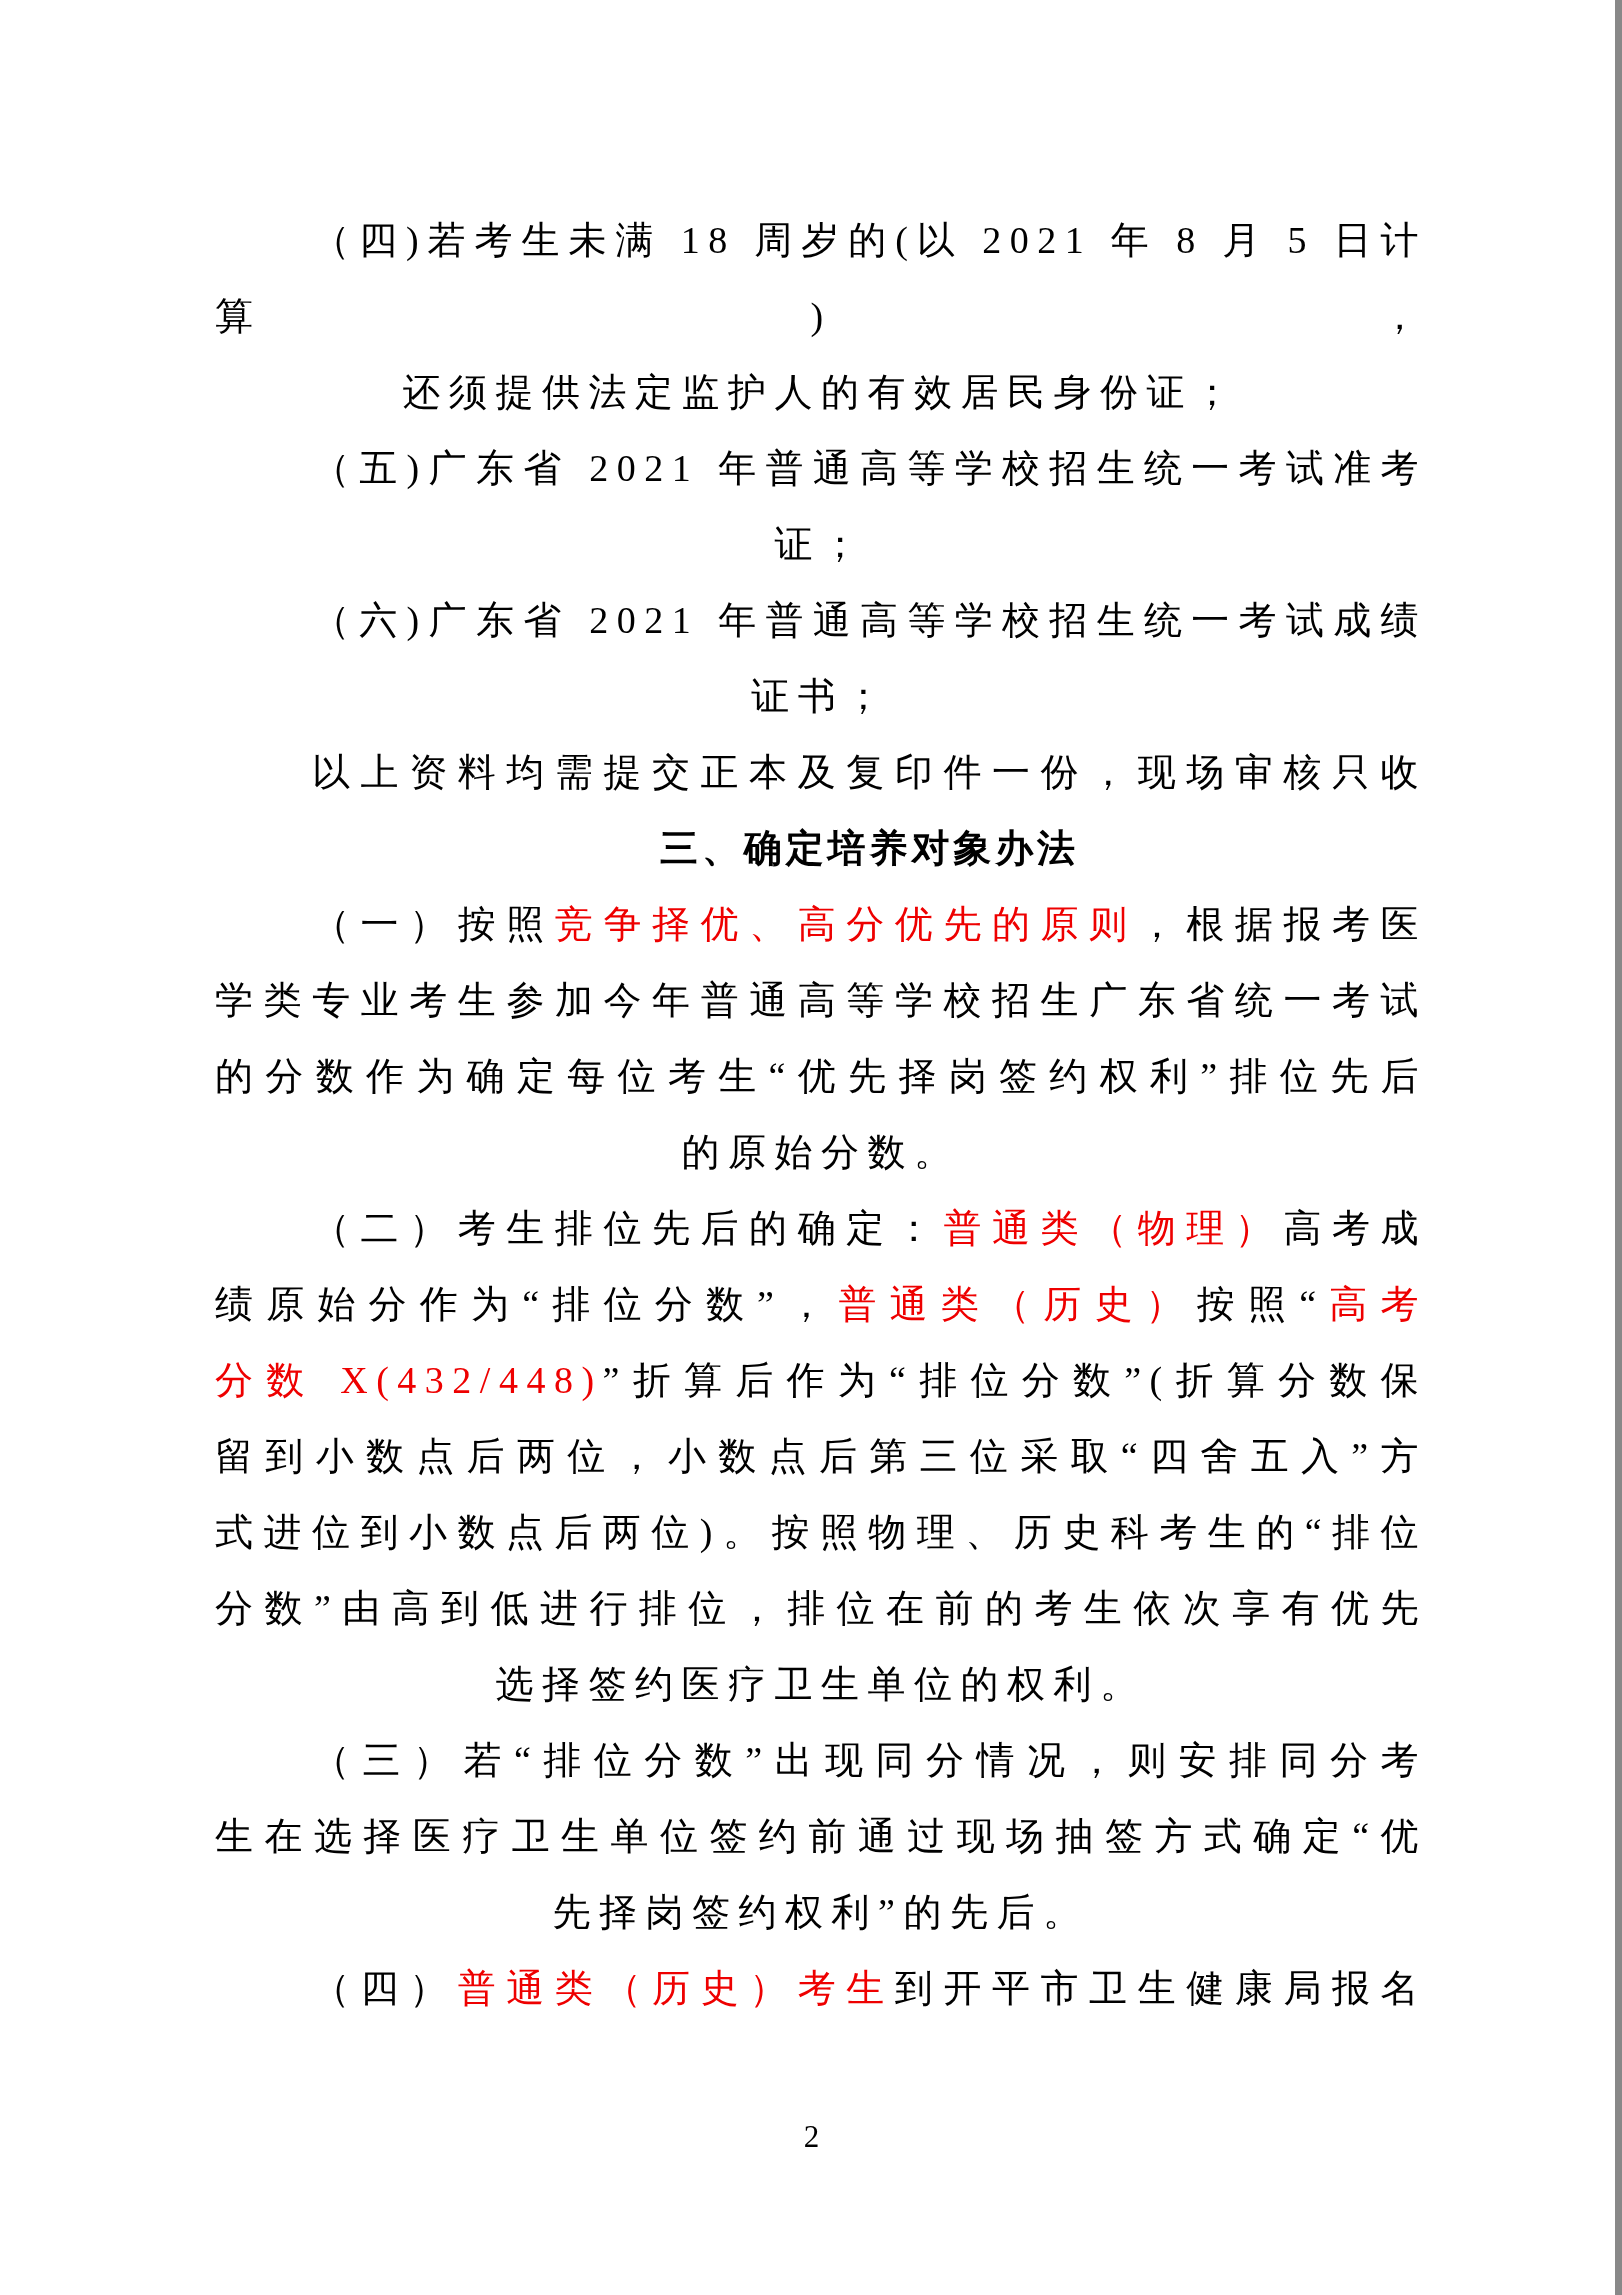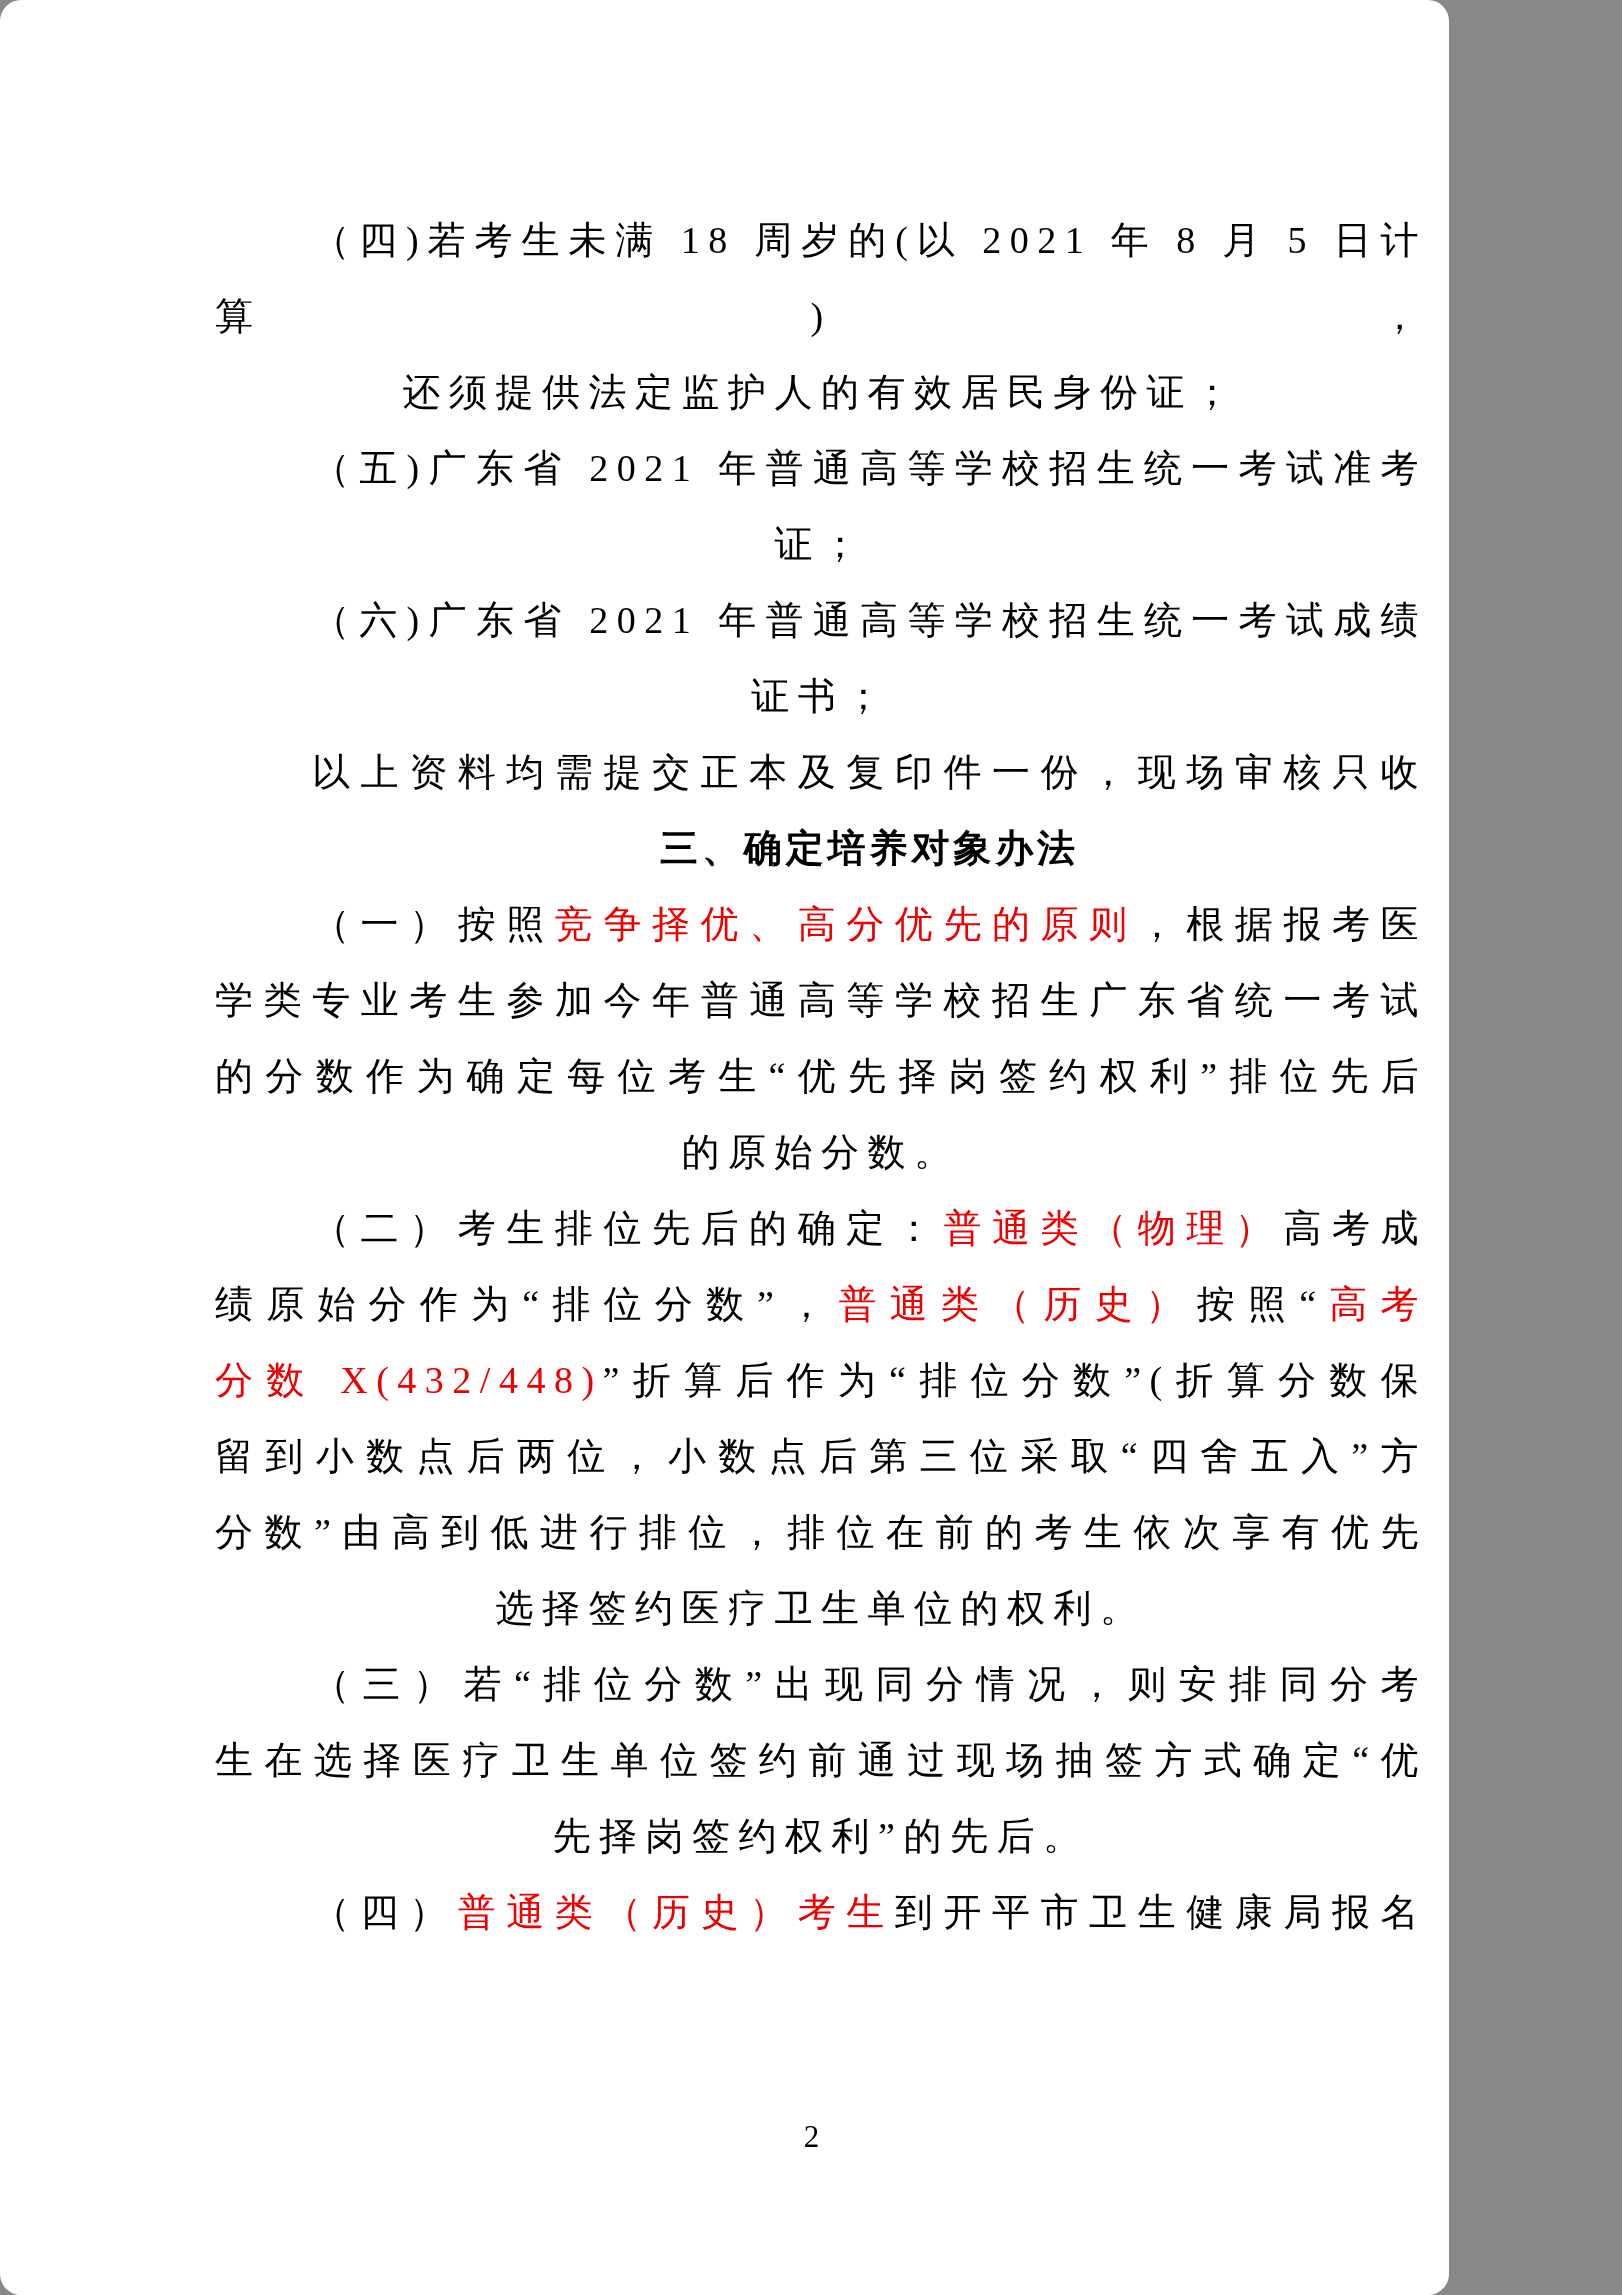--- a/index.html
+++ b/index.html
@@ -7,27 +7,26 @@
     --ink:#000000;
     --paper:#ffffff;
   }
   html,body{
     margin:0;
     padding:0;
     background:#888;
   }
   .page{
     position:relative;
-    width:1449px;
+    width:1615px;
     height:2295px;
     background:var(--paper);
     overflow:hidden;
     font-family:"Liberation Serif","DejaVu Serif",serif;
     color:var(--ink);
-    border-radius:21px;
   }
   .content{
     position:absolute;
     left:215px;
     top:202px;
     width:1212px;
   }
   .line{
     font-size:38px;
     line-height:76px;
@@ -85,20 +84,21 @@
       <div class="line indent justify"><span class="seg normal">以上资料均需提交正本及复印件一份，现场审核只收</span></div>
       <div class="line indent heading-line"><span class="seg heading">三、确定培养对象办法</span></div>
       <div class="line indent justify"><span class="seg normal">（一）按照</span><span class="seg red">竞争择优、高分优先的原则</span><span class="seg normal">，根据报考医</span></div>
       <div class="line justify"><span class="seg normal">学类专业考生参加今年普通高等学校招生广东省统一考试</span></div>
       <div class="line justify"><span class="seg normal">的分数作为确定每位考生“优先择岗签约权利”排位先后</span></div>
       <div class="line"><span class="seg normal">的原始分数。</span></div>
       <div class="line indent justify"><span class="seg normal">（二）考生排位先后的确定：</span><span class="seg red">普通类（物理）</span><span class="seg normal">高考成</span></div>
       <div class="line justify"><span class="seg normal">绩原始分作为“排位分数”，</span><span class="seg red">普通类（历史）</span><span class="seg normal">按照“</span><span class="seg red">高考</span></div>
       <div class="line justify"><span class="seg red">分数 X(432/448)</span><span class="seg normal">”折算后作为“排位分数”(折算分数保</span></div>
       <div class="line justify"><span class="seg normal">留到小数点后两位，小数点后第三位采取“四舍五入”方</span></div>
+      <div class="line justify"><span class="seg normal">式进位到小数点后两位)。按照物理、历史科考生的“排位</span></div>
       <div class="line justify"><span class="seg normal">分数”由高到低进行排位，排位在前的考生依次享有优先</span></div>
       <div class="line"><span class="seg normal">选择签约医疗卫生单位的权利。</span></div>
       <div class="line indent justify"><span class="seg normal">（三）若“排位分数”出现同分情况，则安排同分考</span></div>
       <div class="line justify"><span class="seg normal">生在选择医疗卫生单位签约前通过现场抽签方式确定“优</span></div>
       <div class="line"><span class="seg normal">先择岗签约权利”的先后。</span></div>
       <div class="line indent justify"><span class="seg normal">（四）</span><span class="seg red">普通类（历史）考生</span><span class="seg normal">到开平市卫生健康局报名</span></div>
     </div>
   <div class="page-number">2</div>
 </div>
 

